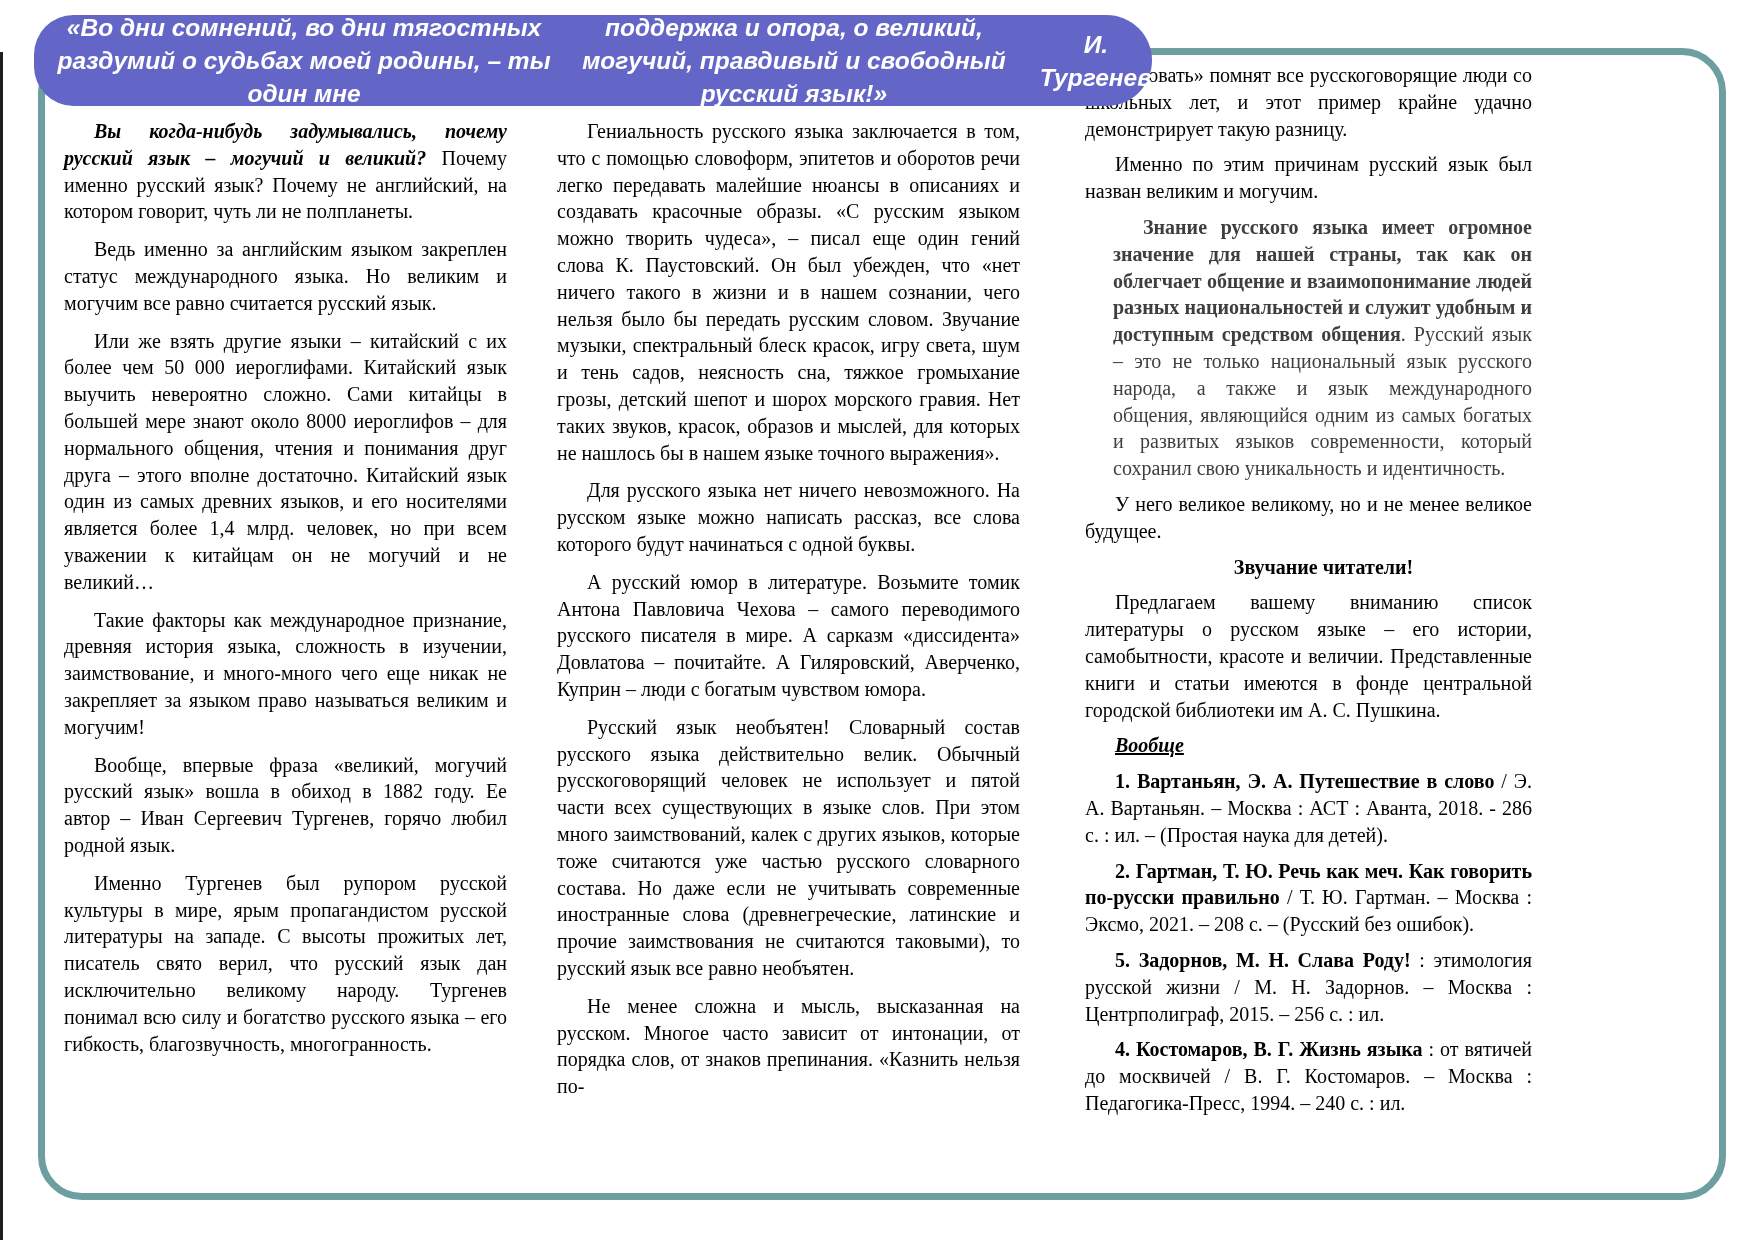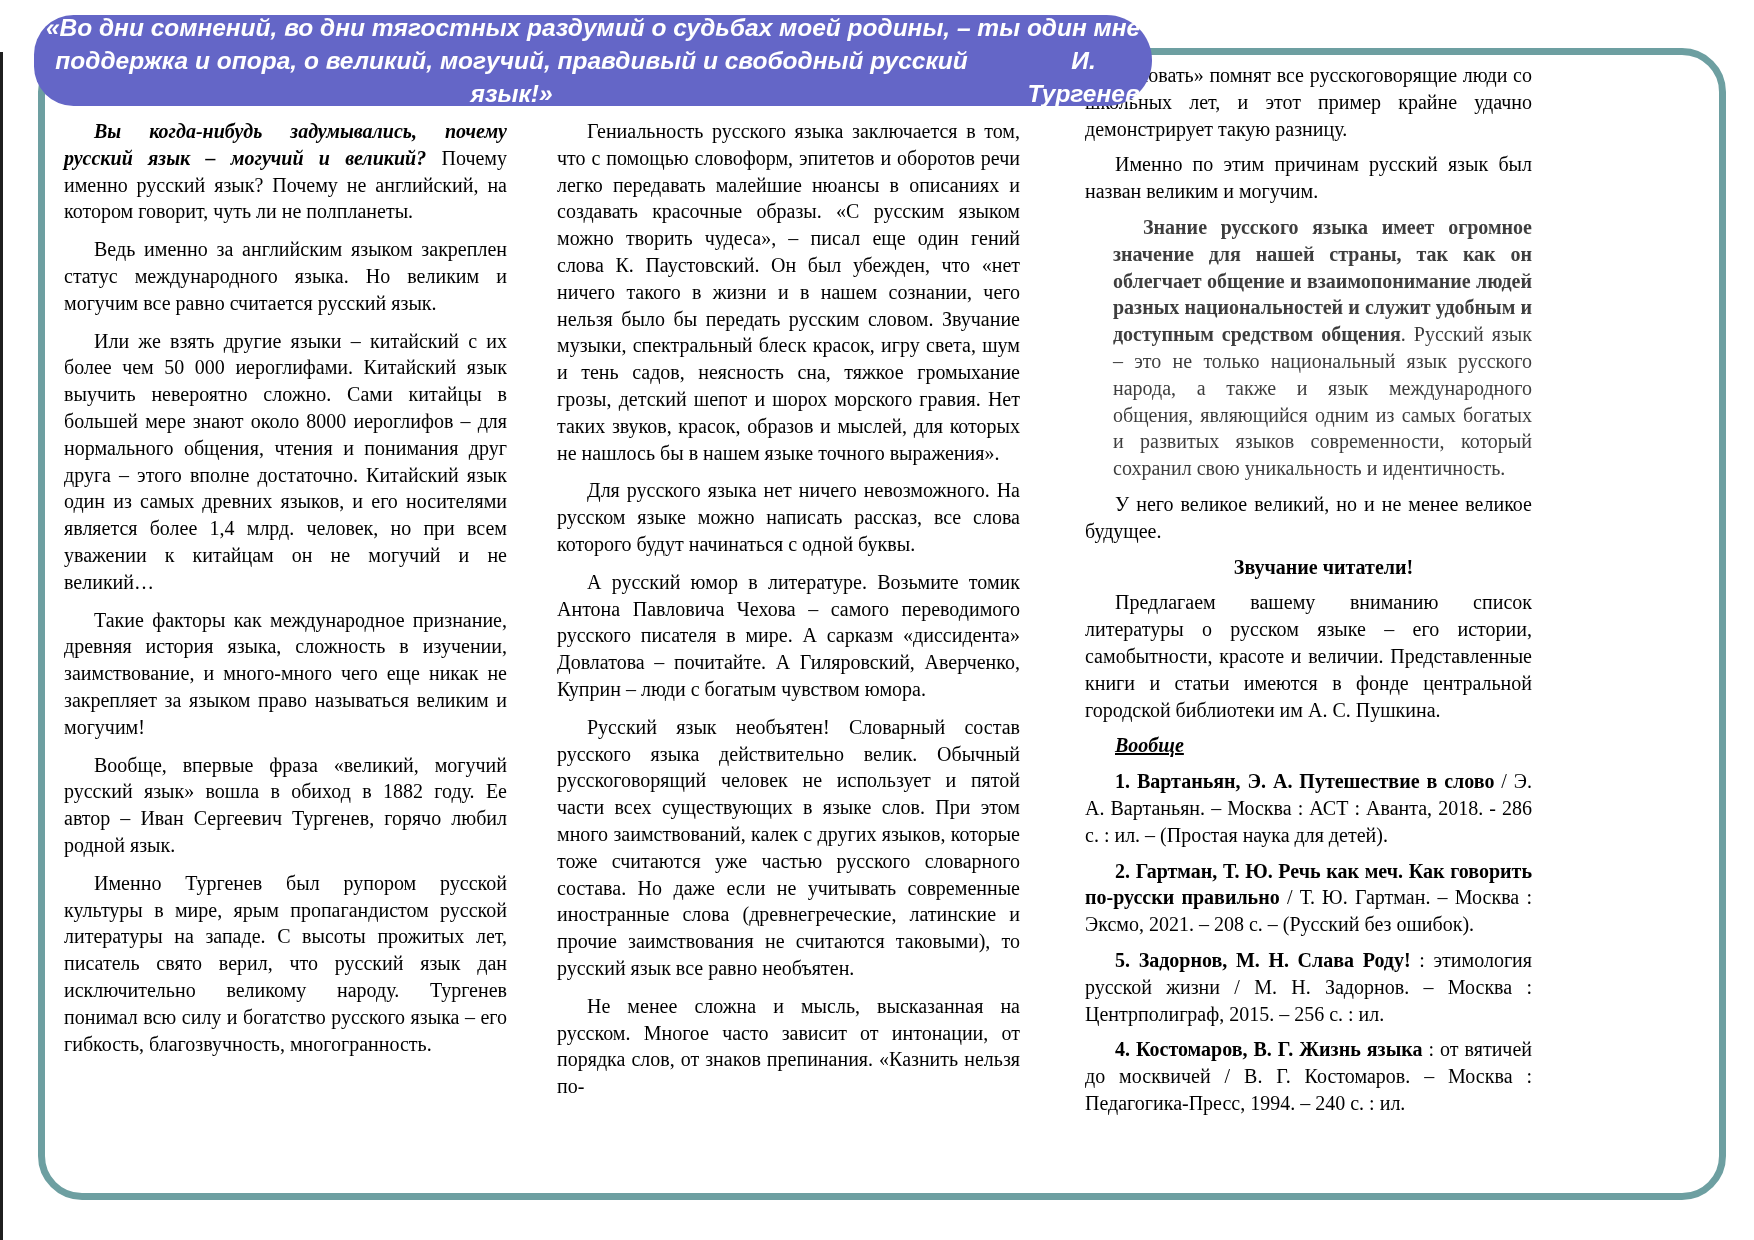--- a/index.html
+++ b/index.html
@@ -18,28 +18,28 @@
     position:absolute; left:38px; top:48px; width:1688px; height:1152px;
     border:7px solid var(--frame-color, #6d9fa1);
     border-radius:44px;
     z-index:1;
   }
   .banner {
     position:absolute; left:34px; top:15px; width:1118px; height:91px;
     background:var(--banner-bg, #6466c7);
     border-radius:40px 46px 46px 40px;
     z-index:3;
-    display:flex; flex-direction:column; justify-content:center; align-items:center;
+    display:flex; flex-direction:row; justify-content:center; align-items:center;
     color:var(--banner-fg, #ffffff);
     font-family:"Liberation Sans", sans-serif;
     font-style:italic; font-weight:bold;
     font-size:24.5px; line-height:33px;
     text-align:center;
   }
-  .banner .line2-wrap { display:flex; flex-direction:row; align-items:flex-end; }
+  .banner .line2-wrap { display:flex; flex-direction:row; align-items:center; }
   .banner .author { margin-left:26px; }
   .col {
     position:absolute; z-index:2;
     font-size:20px; line-height:26.8px;
     text-align:justify;
     color:#000;
   }
   .col p { text-indent:30px; margin-bottom:11px; }
   .col1 { left:64px;  top:118px; width:443px; }
   .col2 { left:557px; top:118px; width:463px; }
@@ -81,21 +81,21 @@
   <p>Для русского языка нет ничего невозможного. На русском языке можно написать рассказ, все слова которого будут начинаться с одной буквы.</p>
   <p>А русский юмор в литературе. Возьмите томик Антона Павловича Чехова – самого переводимого русского писателя в мире. А сарказм «диссидента» Довлатова – почитайте. А Гиляровский, Аверченко, Куприн – люди с богатым чувством юмора.</p>
   <p>Русский язык необъятен! Словарный состав русского языка действительно велик. Обычный русскоговорящий человек не использует и пятой части всех существующих в языке слов. При этом много заимствований, калек с других языков, которые тоже считаются уже частью русского словарного состава. Но даже если не учитывать современные иностранные слова (древнегреческие, латинские и прочие заимствования не считаются таковыми), то русский язык все равно необъятен.</p>
   <p>Не менее сложна и мысль, высказанная на русском. Многое часто зависит от интонации, от порядка слов, от знаков препинания. «Казнить нельзя по-</p>
 </div>
 
 <div class="col col3">
   <p>миловать» помнят все русскоговорящие люди со школьных лет, и этот пример крайне удачно демонстрирует такую разницу.</p>
   <p>Именно по этим причинам русский язык был назван великим и могучим.</p>
   <p class="para-gray"><span class="lead-b">Знание русского языка имеет огромное значение для нашей страны, так как он облегчает общение и взаимопонимание людей разных национальностей и служит удобным и доступным средством общения</span><span>. Русский язык – это не только национальный язык русского народа, а также и язык международного общения, являющийся одним из самых богатых и развитых языков современности, который сохранил свою уникальность и идентичность.</span></p>
-  <p>У него великое великий, но и не менее великое будущее.</p>
+  <p>У него великое великому, но и не менее великое будущее.</p>
   <p class="center-h">Звучание читатели!</p>
   <p>Предлагаем вашему вниманию список литературы  о русском языке – его истории, самобытности, красоте  и величии. Представленные книги и статьи имеются в фонде центральной городской библиотеки им А. С. Пушкина.</p>
   <p class="books-h"><span class="u">Вообще</span></p>
   <p><span class="lead-b">1. Вартаньян, Э. А. Путешествие в слово</span><span> / Э. А. Вартаньян. – Москва : АСТ : Аванта, 2018. - 286 с. : ил. – (Простая наука для детей).</span></p>
   <p><span class="lead-b">2. Гартман, Т. Ю. Речь как меч. Как говорить по-русски правильно</span><span> / Т. Ю. Гартман. – Москва : Эксмо, 2021. – 208 с. – (Русский без ошибок).</span></p>
   <p><span class="lead-b">5. Задорнов, М. Н. Слава Роду!</span><span> : этимология русской жизни / М. Н. Задорнов. – Москва : Центрполиграф, 2015. – 256 с. : ил.</span></p>
   <p><span class="lead-b">4. Костомаров, В. Г. Жизнь языка</span><span> : от вятичей до москвичей / В. Г. Костомаров. – Москва : Педагогика-Пресс, 1994. – 240 с. : ил.</span></p>
 </div>
 
 </body></html>

